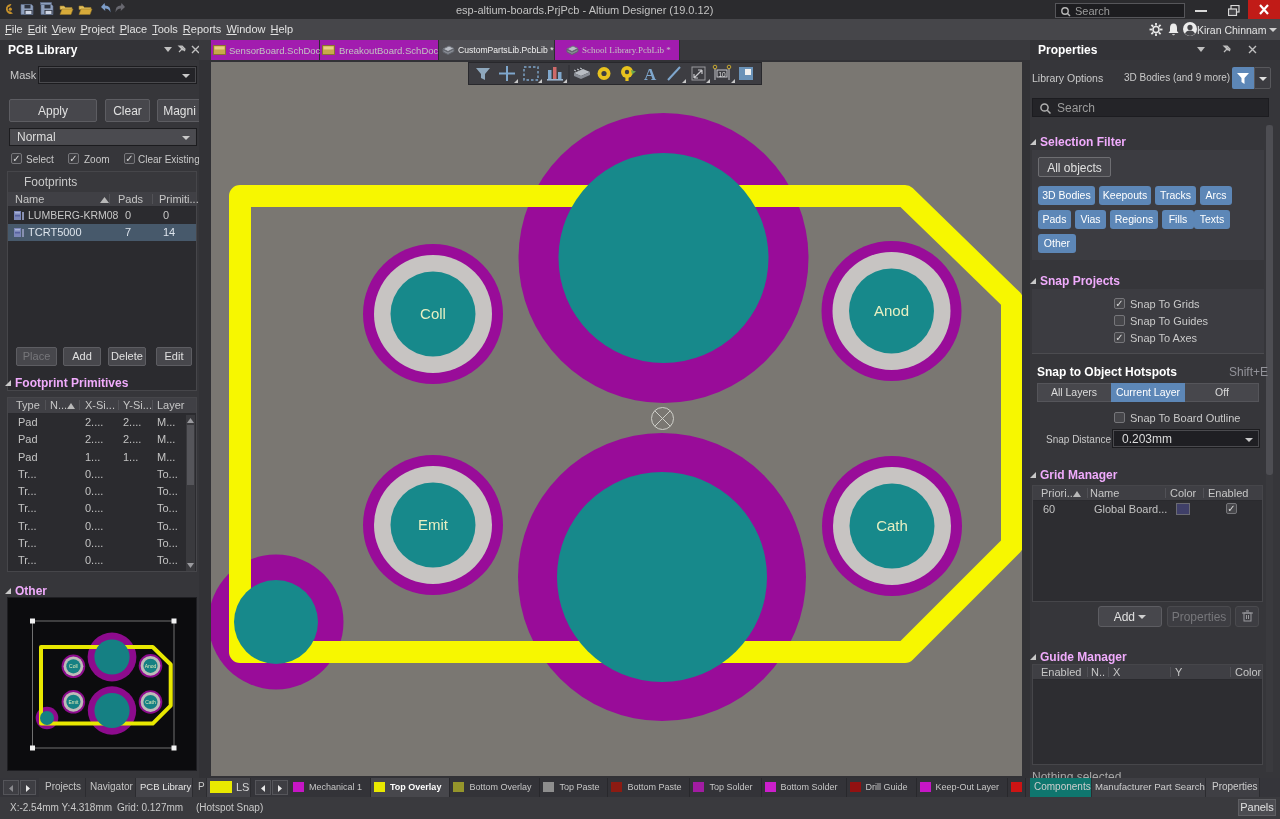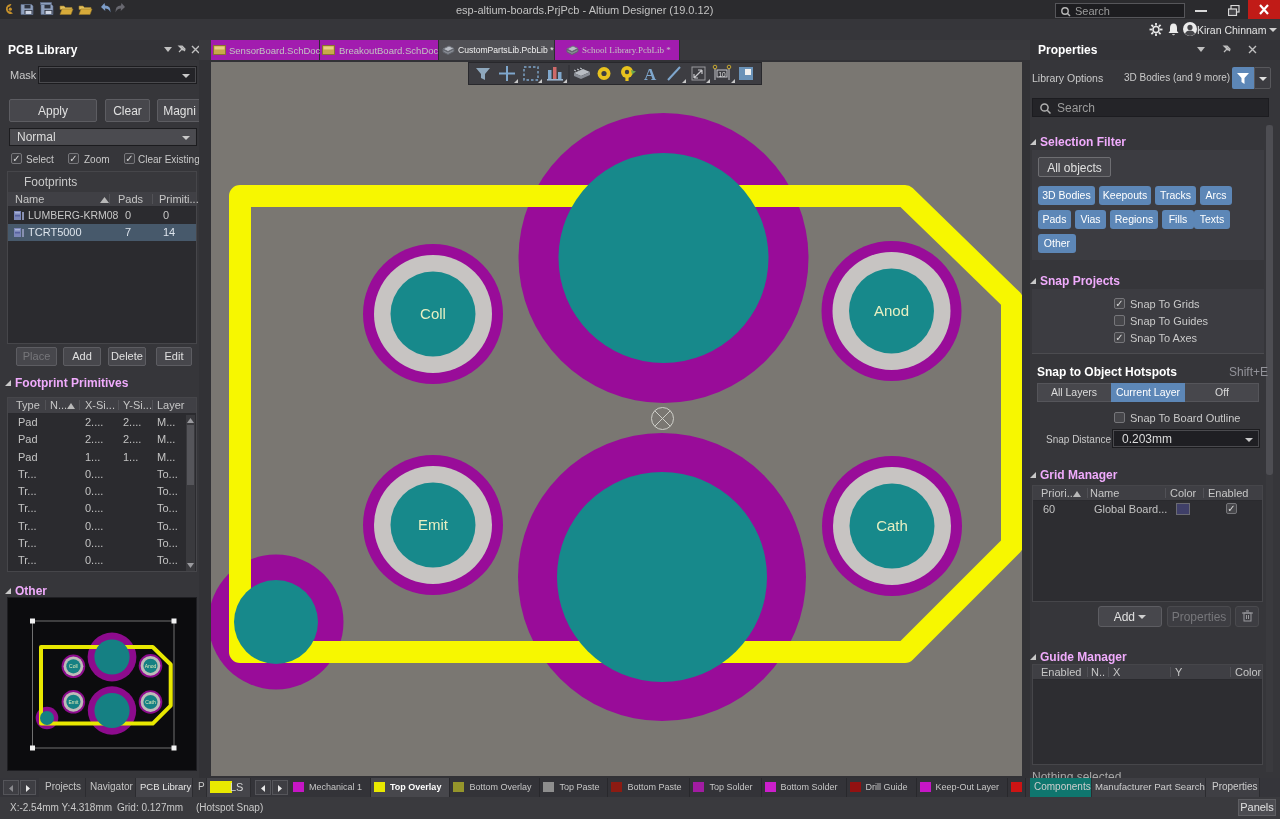--- a/index.html
+++ b/index.html
@@ -95,20 +95,23 @@
   <svg class="abs" style="left:1228px;top:5px;" width="12" height="11">
     <rect x="3" y="0.5" width="8" height="6.5" fill="none" stroke="#d8d8d8" stroke-width="1.2"></rect>
     <rect x="0.5" y="4" width="8" height="6.5" fill="#46464a" stroke="#d8d8d8" stroke-width="1.2"></rect>
   </svg>
   <div class="abs" style="left:1248px;top:0;width:32px;height:19px;background:#c11b17;">
     <svg width="32" height="19">
         <path d="M12 5 L20 14 M20 5 L12 14" stroke="#fff" stroke-width="2.2"></path>
       </svg>
   </div>
 
+  <div class="abs" id="menubar" style="padding-left:2.5px;">
+    <span class="mi"><u>F</u>ile</span><span class="mi"><u>E</u>dit</span><span class="mi"><u>V</u>iew</span><span class="mi"><u>P</u>roject</span><span class="mi"><u>P</u>lace</span><span class="mi"><u>T</u>ools</span><span class="mi"><u>R</u>eports</span><span class="mi"><u>W</u>indow</span><span class="mi"><u>H</u>elp</span>
+  </div>
   <svg class="abs" style="left:1148px;top:22px;" width="16" height="15">
     <circle cx="8" cy="7.5" r="3" fill="none" stroke="#e8e8e8" stroke-width="1.6"></circle>
     <g stroke="#e8e8e8" stroke-width="1.8">
       <line x1="8" y1="1" x2="8" y2="3.5"></line>
         <line x1="8" y1="11.5" x2="8" y2="14"></line>
       <line x1="1.5" y1="7.5" x2="4" y2="7.5"></line>
         <line x1="12" y1="7.5" x2="14.5" y2="7.5"></line>
       <line x1="3.4" y1="2.9" x2="5.2" y2="4.7"></line>
         <line x1="10.8" y1="10.3" x2="12.6" y2="12.1"></line>
       <line x1="12.6" y1="2.9" x2="10.8" y2="4.7"></line>
@@ -170,21 +173,21 @@
   <div class="btn" style="left:105px;top:99px;width:45px;height:23px;padding-top:4px;">Clear</div>
   <div class="btn" style="left:157px;top:99px;width:45px;height:23px;padding-top:4px;">Magni</div>
   <div class="combo" style="left:9px;top:128px;width:188px;height:18px;background:#4b4b50;padding:1px 0 0 7px;">Normal<span class="car"></span></div>
   <div class="chk" style="left:11px;top:153px;">✓</div>
     <div class="lbl" style="left:26px;top:154px;font-size:10px;">Select</div>
   <div class="chk" style="left:68px;top:153px;">✓</div>
     <div class="lbl" style="left:84px;top:154px;font-size:10px;">Zoom</div>
   <div class="chk" style="left:124px;top:153px;">✓</div>
     <div class="lbl" style="left:138px;top:154px;font-size:10px;">Clear Existing</div>
 
-  <div class="abs" style="left:7px;top:171px;width:190px;height:173px;background:#2b2b2f;border:1px solid #46464a;">
+  <div class="abs" style="left:7px;top:171px;width:190px;height:220px;background:#2b2b2f;border:1px solid #46464a;">
     <div style="height:20px;background:#38383c;color:#c9c9c9;font-size:12px;padding:3px 0 0 16px;">Footprints</div>
     <div style="height:15px;background:#404045;color:#c6c6c6;font-size:11px;position:relative;border-bottom:1px solid #2a2a2e;">
       <span style="position:absolute;left:7px;top:1px;">Name</span>
       <svg style="position:absolute;left:92px;top:5px;" width="9" height="6">
           <path d="M4.5 0 L9 6 L0 6 Z" fill="#b8b8b8"></path>
         </svg>
       <span style="position:absolute;left:100px;top:0;color:#55555a;">|</span>
       <span style="position:absolute;left:110px;top:1px;">Pads</span>
       <span style="position:absolute;left:143px;top:0;color:#55555a;">|</span>
       <span style="position:absolute;left:151px;top:1px;">Primiti...</span>
@@ -524,21 +527,21 @@
   <div class="abs" style="left:20px;top:780px;width:16px;height:15px;background:#3e3e43;border:1px solid #55555a;"><svg width="14" height="13">
         <path d="M5 3 L9 6.5 L5 10 Z" fill="#e8e8e8"></path>
       </svg></div>
   <div class="ltab" style="left:39px;width:47px;padding-left:6px;font-size:10px;">Projects</div>
   <div class="ltab" style="left:86px;width:50px;padding-left:4px;font-size:10px;">Navigator</div>
   <div class="ltab" style="left:136px;width:57px;padding-left:4px;background:#45454a;color:#e6e6e6;font-size:9.5px;">PCB Library</div>
   <div class="ltab" style="left:193px;width:14px;padding-left:5px;font-size:10px;">P</div>
 
   <div class="abs" style="left:207px;top:778px;width:44px;height:19px;background:#45454a;border-right:1px solid #2c2c30;">
     <div style="position:absolute;left:3px;top:3px;width:22px;height:12px;background:#e9e900;"></div>
-    <span style="position:absolute;left:23px;top:3px;color:#d6d6d6;font-size:11px;">LS</span>
+    <span style="position:absolute;left:29px;top:3px;color:#d6d6d6;font-size:11px;">LS</span>
   </div>
   <div class="abs" style="left:255px;top:780px;width:16px;height:15px;background:#3e3e43;border:1px solid #55555a;"><svg width="14" height="13">
         <path d="M9 3 L5 6.5 L9 10 Z" fill="#e8e8e8"></path>
       </svg></div>
   <div class="abs" style="left:272px;top:780px;width:16px;height:15px;background:#3e3e43;border:1px solid #55555a;"><svg width="14" height="13">
         <path d="M5 3 L9 6.5 L5 10 Z" fill="#e8e8e8"></path>
       </svg></div>
 
   <div id="layertabs" class="abs" style="left:290px;top:778px;height:19px;white-space:nowrap;font-size:11px;display:flex;">
     <div class="lt"><i style="background:#c616c6"></i>Mechanical 1</div>

